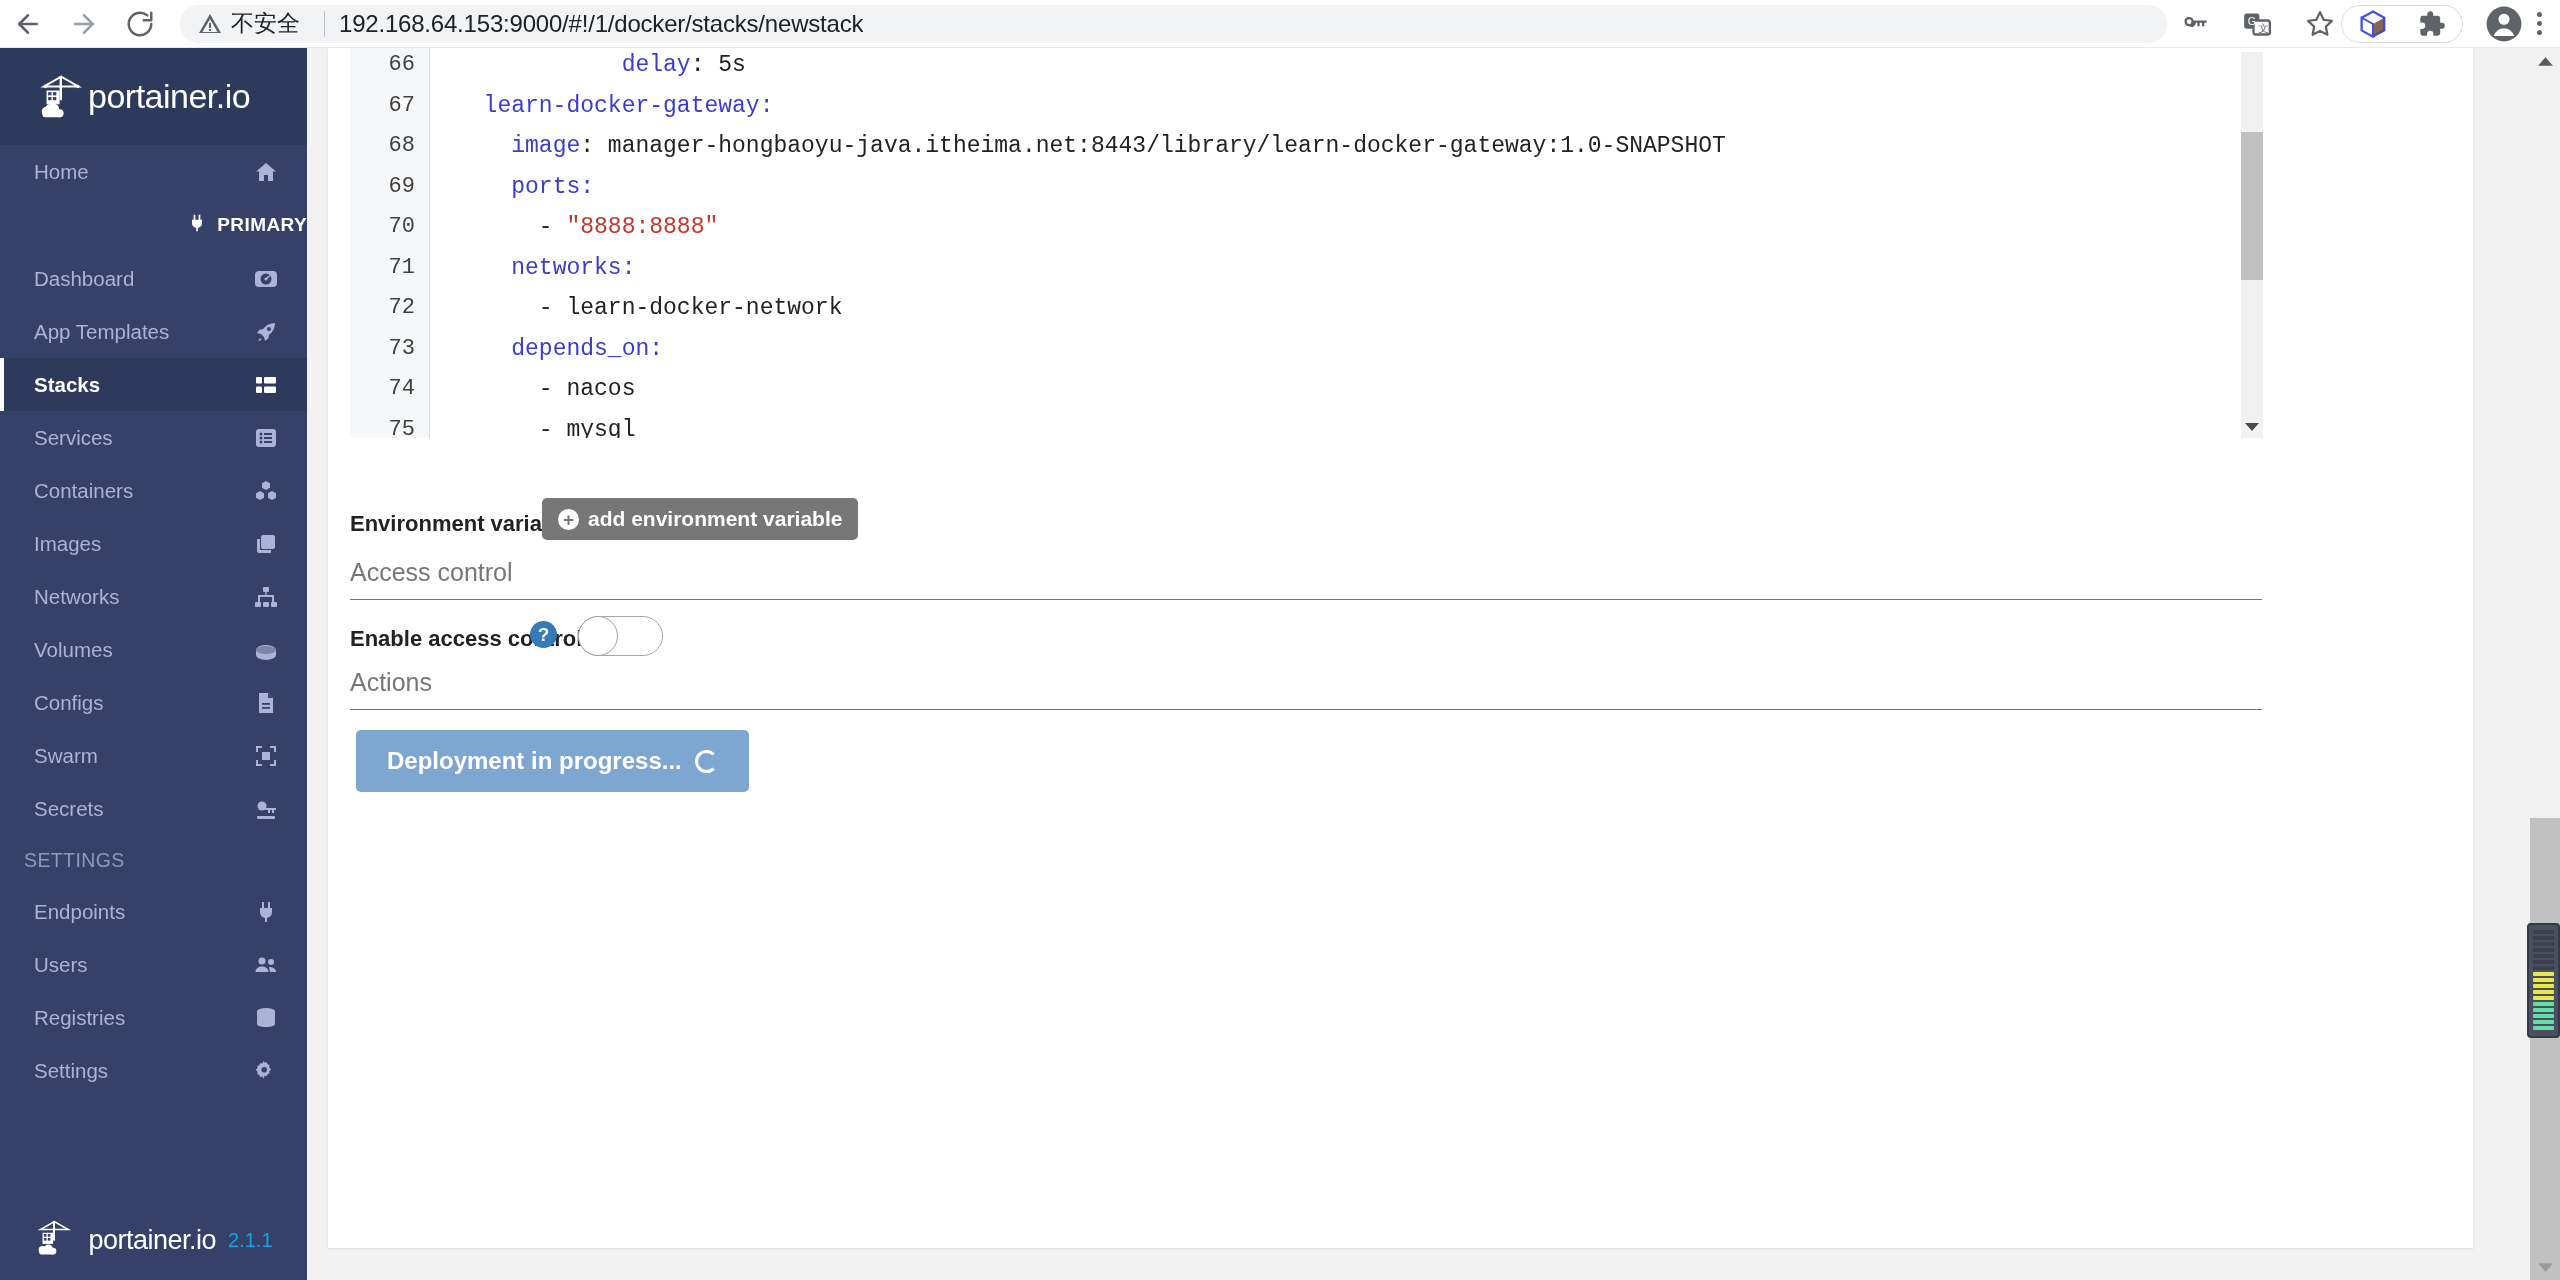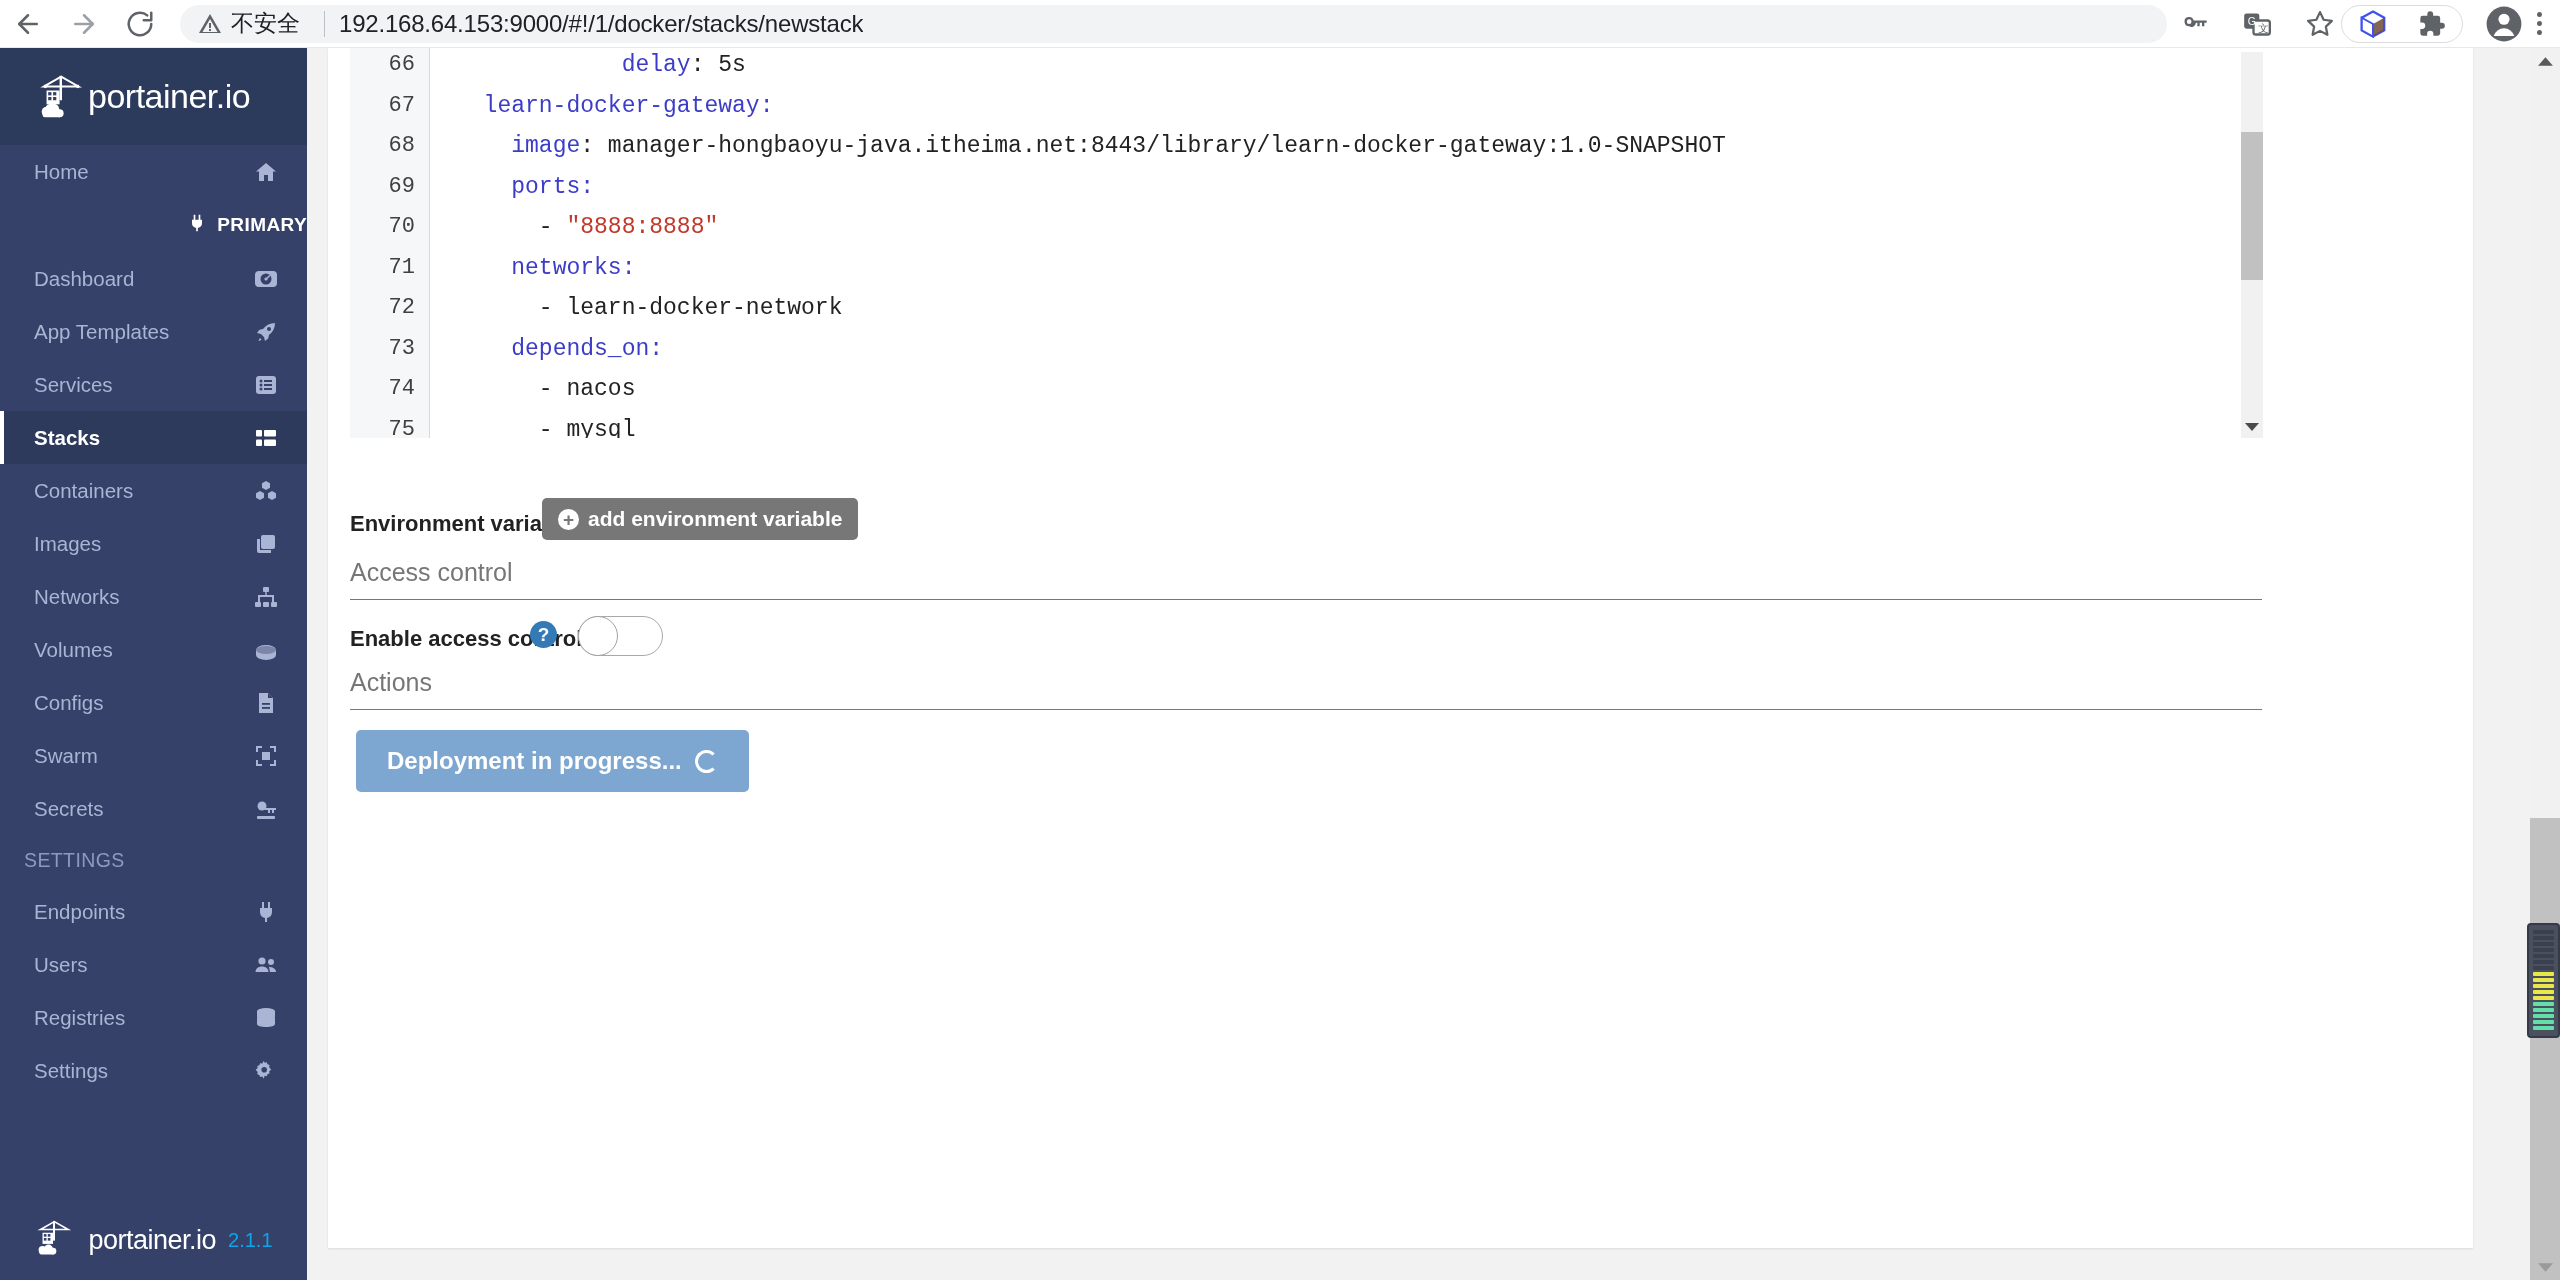--- a/index.html
+++ b/index.html
@@ -436,43 +436,43 @@
       <span class="label">App Templates</span>
       <span class="mi-icon">
         <svg width="24" height="24" viewBox="0 0 24 24" fill="currentColor">
             <path d="M21 3c-5 0-9 2-12 6l-3.5.8L3 13l4 1 3 3 1 4 3.2-2.5.8-3.5c4-3 6-7 6-12z"></path>
             <circle cx="15" cy="9" r="2" fill="#354168"></circle>
             <path d="M6 18c-1 1-1.5 3-1.5 3s2-.5 3-1.5z"></path>
           </svg>
       </span>
     </div>
 
+    <div class="menu-item active">
+      <span class="label">Stacks</span>
+      <span class="mi-icon">
+        <svg width="24" height="24" viewBox="0 0 24 24" fill="currentColor">
+            <rect x="2" y="4" width="6" height="6.5" rx="1"></rect>
+            <rect x="10" y="4" width="12" height="6.5" rx="1"></rect>
+            <rect x="2" y="13.5" width="6" height="6.5" rx="1"></rect>
+            <rect x="10" y="13.5" width="12" height="6.5" rx="1"></rect>
+          </svg>
+      </span>
+    </div>
+
     <div class="menu-item">
       <span class="label">Services</span>
       <span class="mi-icon">
         <svg width="24" height="24" viewBox="0 0 24 24" fill="currentColor">
             <rect x="2" y="3" width="20" height="18" rx="3"></rect>
             <circle cx="7" cy="8" r="1.5" fill="#354168"></circle>
             <circle cx="7" cy="12" r="1.5" fill="#354168"></circle>
             <circle cx="7" cy="16" r="1.5" fill="#354168"></circle>
             <rect x="10" y="7" width="8" height="2" fill="#354168"></rect>
             <rect x="10" y="11" width="8" height="2" fill="#354168"></rect>
             <rect x="10" y="15" width="8" height="2" fill="#354168"></rect>
-          </svg>
-      </span>
-    </div>
-
-    <div class="menu-item active">
-      <span class="label">Stacks</span>
-      <span class="mi-icon">
-        <svg width="24" height="24" viewBox="0 0 24 24" fill="currentColor">
-            <rect x="2" y="4" width="6" height="6.5" rx="1"></rect>
-            <rect x="10" y="4" width="12" height="6.5" rx="1"></rect>
-            <rect x="2" y="13.5" width="6" height="6.5" rx="1"></rect>
-            <rect x="10" y="13.5" width="12" height="6.5" rx="1"></rect>
           </svg>
       </span>
     </div>
 
     <div class="menu-item">
       <span class="label">Containers</span>
       <span class="mi-icon">
         <svg width="24" height="24" viewBox="0 0 24 24" fill="currentColor">
             <path d="M12 2l4 2.2v4.6L12 11 8 8.8V4.2z"></path>
             <path d="M6 12l4 2.2v4.6L6 21l-4-2.2v-4.6z"></path>

